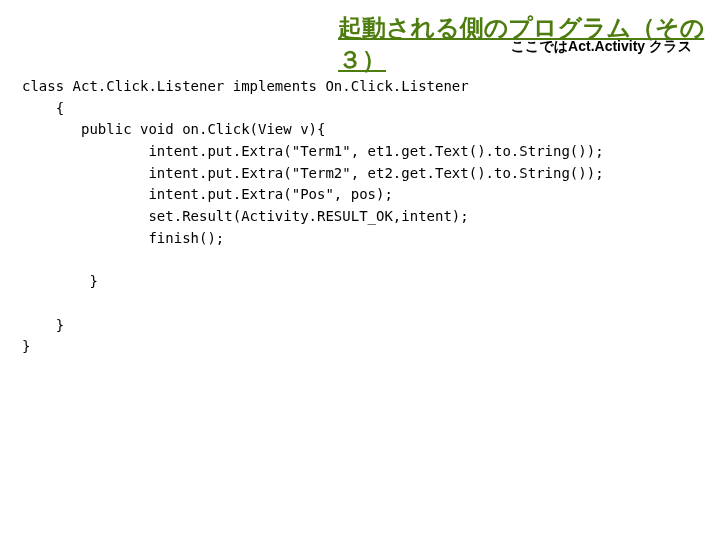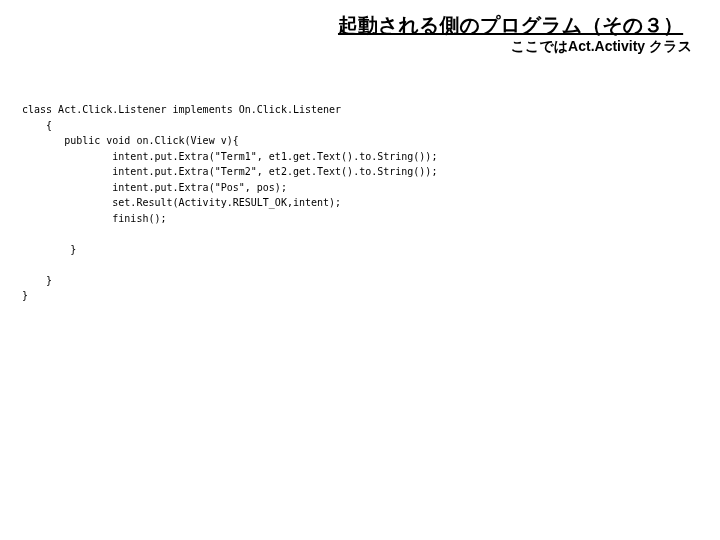--- a/index.html
+++ b/index.html
@@ -11,44 +11,42 @@
       width: 720px;
       height: 540px;
       background: #ffffff;
       font-family: "MS Gothic", "Hiragino Sans", sans-serif;
       position: relative;
     }
     .title {
       position: absolute;
       top: 12px;
       left: 338px;
-      font-size: 20px;
+      font-size: 24px;
       font-weight: bold;
-      color: #000000;
+      color: #4d7c0f;
       text-decoration: underline;
-      text-align: center;
     }
     .subtitle {
       position: absolute;
       top: 38px;
       right: 28px;
       font-size: 14px;
       font-weight: bold;
       color: #000;
     }
     .code-block {
       position: absolute;
       top: 76px;
       left: 22px;
       font-family: "MS Gothic", monospace;
-      font-size: 10px;
+      font-size: 14px;
       line-height: 1.55;
       white-space: pre;
       color: #000;
-      margin-top: 26px;
     }
   </style>
 </head>
 <body>
 
 <div class="title">起動される側のプログラム（その３）</div>
 <div class="subtitle">ここではAct.Activity クラス</div>
 
 <div class="code-block"><span>class Act.Click.Listener implements On.Click.Listener</span>
 <span>    {</span>

